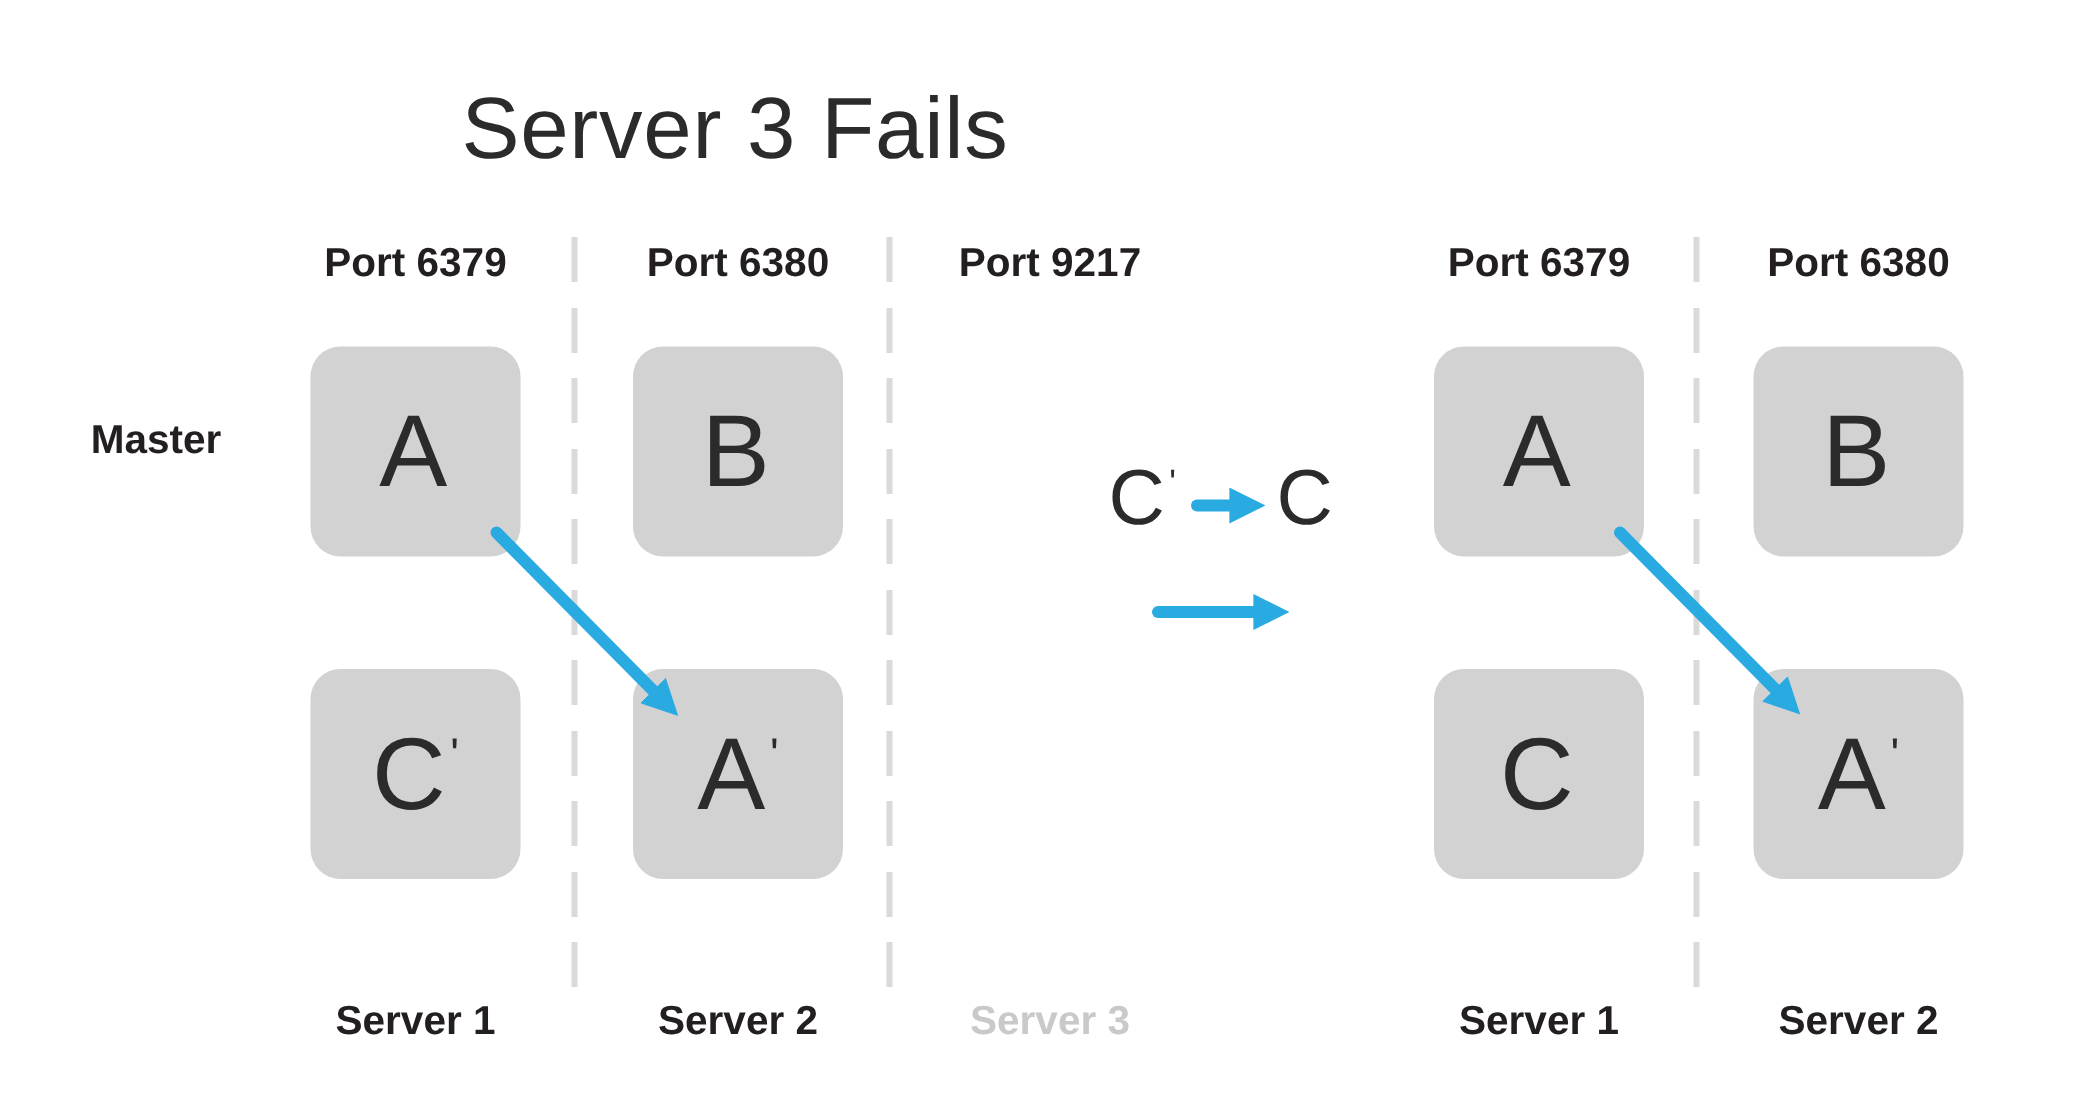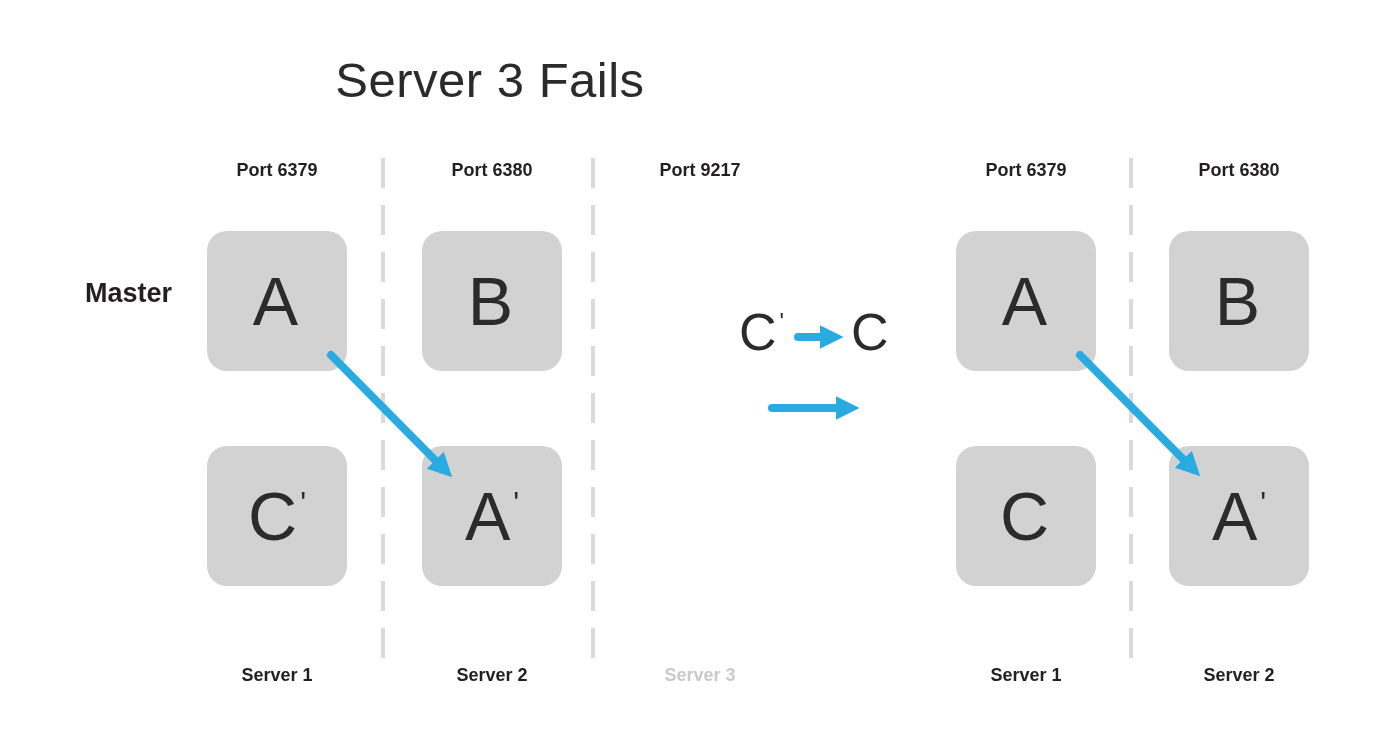--- a/index.html
+++ b/index.html
@@ -18,55 +18,55 @@
     height: 729px;
     background: #ffffff;
     overflow: hidden;
     font-family: "Liberation Sans", sans-serif;
     color: var(--text-dark);
   }
   .title {
     position: absolute;
     left: 190px; top: 52px; width: 600px;
     margin: 0;
-    font-size: 49px;
+    font-size: 58px;
     font-weight: 400;
     text-align: center;
     color: var(--letter-dark);
     letter-spacing: 0.5px;
   }
   .dash-line {
     position: absolute;
     top: 158px;
     width: 4px;
     height: 502px;
     background: repeating-linear-gradient(
       to bottom,
       var(--dash-gray) 0px, var(--dash-gray) 30px,
       transparent 30px, transparent 47px
     );
   }
   .port-label, .server-label {
     position: absolute;
     width: 150px;
     top: 160px;
-    font-size: 18px;
+    font-size: 27px;
     font-weight: 700;
     text-align: center;
     white-space: nowrap;
   }
   .server-label { top: 625px; margin-top: 40px; }
   .server-label.muted { color: var(--muted); }
   .row-label {
     position: absolute;
     left: 36px;
     width: 136px;
     font-size: 27px;
     font-weight: 700;
-    text-align: right;
+    text-align: center;
     white-space: nowrap;
   }
   .node-box {
     position: absolute;
     width: 140px;
     height: 140px;
     border-radius: 20px;
     background: var(--box-gray);
     display: flex;
     align-items: center;

